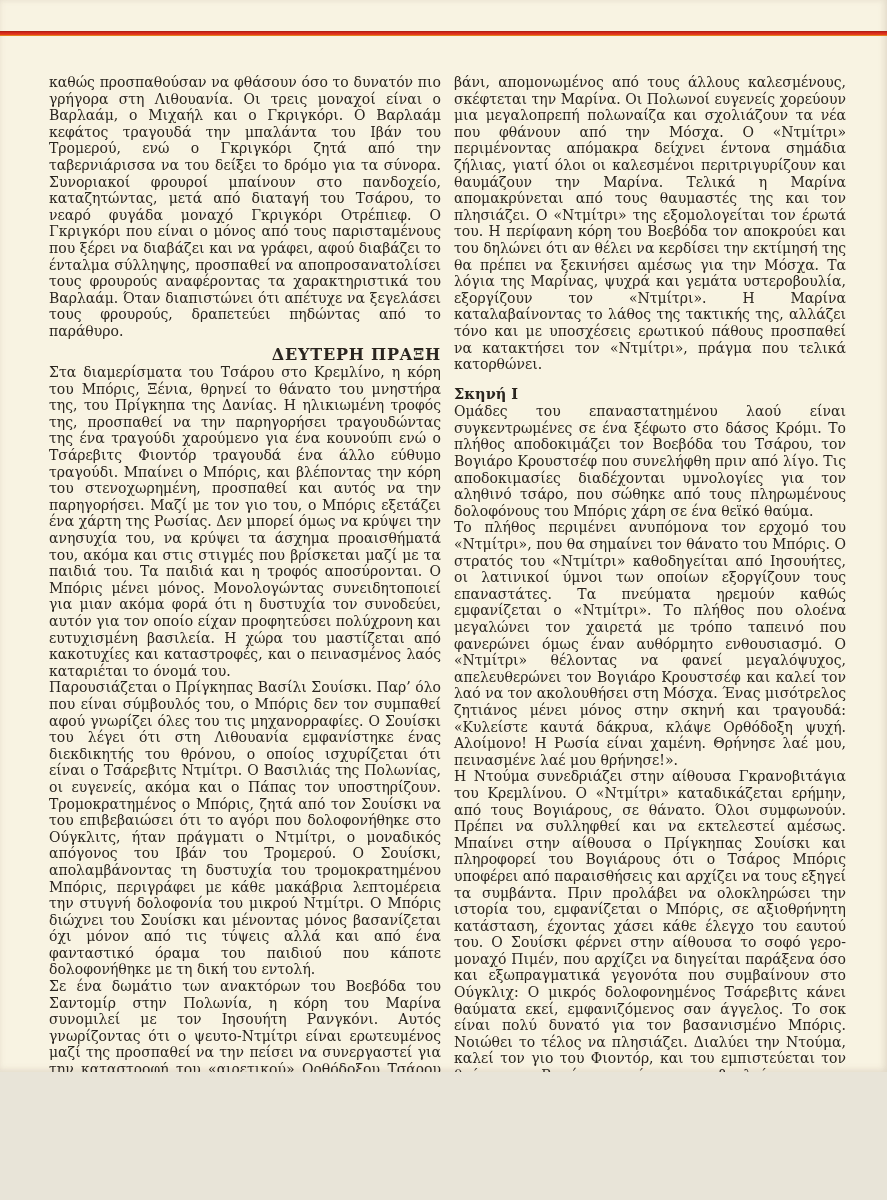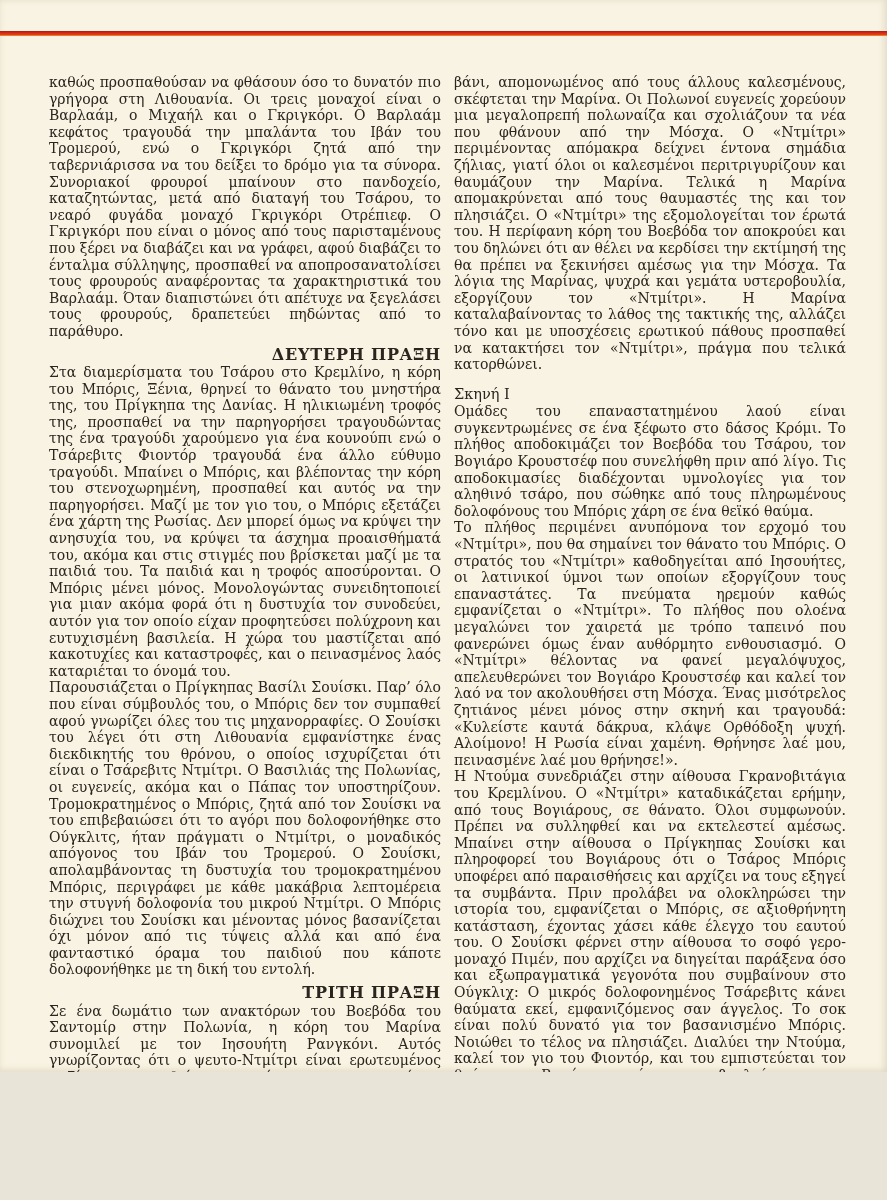--- a/index.html
+++ b/index.html
@@ -33,42 +33,41 @@
   }
   .para{margin:0;}
   .act-heading{
     margin:7px 0 1px 0;
     font-size:16px;letter-spacing:.8px;
     text-align:right;
   }
   .col > .act-heading:first-child{margin-top:0;}
   .scene-heading{
     margin:13px 0 1px 0;
-    font-weight:normal;font-size:14.5px;
+    font-weight:bold;font-size:14.5px;
     text-align:left;
   }
   .act-heading + .scene-heading{margin-top:0;}
   .page-number{
     position:absolute;left:49px;top:1197px;
     font-size:15px;letter-spacing:.5px;
   }
 </style>
 </head>
 <body>
 
 <div class="page">
   <div class="top-rule"></div>
 
   <div class="columns">
     <div class="col">
       <p class="para">καθώς προσπαθούσαν να φθάσουν όσο το δυνατόν πιο γρήγορα στη Λιθουανία. Οι τρεις μοναχοί είναι ο Βαρλαάμ, ο Μιχαήλ και ο Γκριγκόρι. Ο Βαρλαάμ κεφάτος τραγουδά την μπαλάντα του Ιβάν του Τρομερού, ενώ ο Γκριγκόρι ζητά από την ταβερνιάρισσα να του δείξει το δρόμο για τα σύνορα. Συνοριακοί φρουροί μπαίνουν στο πανδοχείο, καταζητώντας, μετά από διαταγή του Τσάρου, το νεαρό φυγάδα μοναχό Γκριγκόρι Οτρέπιεφ. Ο Γκριγκόρι που είναι ο μόνος από τους παρισταμένους που ξέρει να διαβάζει και να γράφει, αφού διαβάζει το ένταλμα σύλληψης, προσπαθεί να αποπροσανατολίσει τους φρουρούς αναφέροντας τα χαρακτηριστικά του Βαρλαάμ. Όταν διαπιστώνει ότι απέτυχε να ξεγελάσει τους φρουρούς, δραπετεύει πηδώντας από το παράθυρο.</p>
       <h2 class="act-heading">ΔΕΥΤΕΡΗ ΠΡΑΞΗ</h2>
       <p class="para">Στα διαμερίσματα του Τσάρου στο Κρεμλίνο, η κόρη του Μπόρις, Ξένια, θρηνεί το θάνατο του μνηστήρα της, του Πρίγκηπα της Δανίας. Η ηλικιωμένη τροφός της, προσπαθεί να την παρηγορήσει τραγουδώντας της ένα τραγούδι χαρούμενο για ένα κουνούπι ενώ ο Τσάρεβιτς Φιοντόρ τραγουδά ένα άλλο εύθυμο τραγούδι. Μπαίνει ο Μπόρις, και βλέποντας την κόρη του στενοχωρημένη, προσπαθεί και αυτός να την παρηγορήσει. Μαζί με τον γιο του, ο Μπόρις εξετάζει ένα χάρτη της Ρωσίας. Δεν μπορεί όμως να κρύψει την ανησυχία του, να κρύψει τα άσχημα προαισθήματά του, ακόμα και στις στιγμές που βρίσκεται μαζί με τα παιδιά του. Τα παιδιά και η τροφός αποσύρονται. Ο Μπόρις μένει μόνος. Μονολογώντας συνειδητοποιεί για μιαν ακόμα φορά ότι η δυστυχία τον συνοδεύει, αυτόν για τον οποίο είχαν προφητεύσει πολύχρονη και ευτυχισμένη βασιλεία. Η χώρα του μαστίζεται από κακοτυχίες και καταστροφές, και ο πεινασμένος λαός καταριέται το όνομά του.</p>
       <p class="para">Παρουσιάζεται ο Πρίγκηπας Βασίλι Σουίσκι. Παρ’ όλο που είναι σύμβουλός του, ο Μπόρις δεν τον συμπαθεί αφού γνωρίζει όλες του τις μηχανορραφίες. Ο Σουίσκι του λέγει ότι στη Λιθουανία εμφανίστηκε ένας διεκδικητής του θρόνου, ο οποίος ισχυρίζεται ότι είναι ο Τσάρεβιτς Ντμίτρι. Ο Βασιλιάς της Πολωνίας, οι ευγενείς, ακόμα και ο Πάπας τον υποστηρίζουν. Τρομοκρατημένος ο Μπόρις, ζητά από τον Σουίσκι να του επιβεβαιώσει ότι το αγόρι που δολοφονήθηκε στο Ούγκλιτς, ήταν πράγματι ο Ντμίτρι, ο μοναδικός απόγονος του Ιβάν του Τρομερού. Ο Σουίσκι, απολαμβάνοντας τη δυστυχία του τρομοκρατημένου Μπόρις, περιγράφει με κάθε μακάβρια λεπτομέρεια την στυγνή δολοφονία του μικρού Ντμίτρι. Ο Μπόρις διώχνει του Σουίσκι και μένοντας μόνος βασανίζεται όχι μόνον από τις τύψεις αλλά και από ένα φανταστικό όραμα του παιδιού που κάποτε δολοφονήθηκε με τη δική του εντολή.</p>
-      <h2 class="act-heading">ΤΡΙΤΗ ΠΡΑΞΗ</h2>
       <p class="para">Σε ένα δωμάτιο των ανακτόρων του Βοεβόδα του Σαντομίρ στην Πολωνία, η κόρη του Μαρίνα συνομιλεί με τον Ιησουήτη Ρανγκόνι. Αυτός γνωρίζοντας ότι ο ψευτο-Ντμίτρι είναι ερωτευμένος μαζί της προσπαθεί να την πείσει να συνεργαστεί για την καταστροφή του «αιρετικού» Ορθόδοξου Τσάρου έτσι ώστε να ξαναγυρίσει στην Ρωσία ο Καθολικισμός. Τη συμβουλεύει να εγκαταλείψει κάθε αναστολή και κάθε προκατάληψη που έχει για την γυναικεία αρετή της και να προσπαθήσει να σαγηνεύσει με κάθε τρόπο τον «Ντμίτρι».</p>
 
     </div>
 
     <div class="col">
       <p class="para">βάνι, απομονωμένος από τους άλλους καλεσμένους, σκέφτεται την Μαρίνα. Οι Πολωνοί ευγενείς χορεύουν μια μεγαλοπρεπή πολωναίζα και σχολιάζουν τα νέα που φθάνουν από την Μόσχα. Ο «Ντμίτρι» περιμένοντας απόμακρα δείχνει έντονα σημάδια ζήλιας, γιατί όλοι οι καλεσμένοι περιτριγυρίζουν και θαυμάζουν την Μαρίνα. Τελικά η Μαρίνα απομακρύνεται από τους θαυμαστές της και τον πλησιάζει. Ο «Ντμίτρι» της εξομολογείται τον έρωτά του. Η περίφανη κόρη του Βοεβόδα τον αποκρούει και του δηλώνει ότι αν θέλει να κερδίσει την εκτίμησή της θα πρέπει να ξεκινήσει αμέσως για την Μόσχα. Τα λόγια της Μαρίνας, ψυχρά και γεμάτα υστεροβουλία, εξοργίζουν τον «Ντμίτρι». Η Μαρίνα καταλαβαίνοντας το λάθος της τακτικής της, αλλάζει τόνο και με υποσχέσεις ερωτικού πάθους προσπαθεί να κατακτήσει τον «Ντμίτρι», πράγμα που τελικά κατορθώνει.</p>
       <h3 class="scene-heading">Σκηνή I</h3>
       <p class="para">Ομάδες του επαναστατημένου λαού είναι συγκεντρωμένες σε ένα ξέφωτο στο δάσος Κρόμι. Το πλήθος αποδοκιμάζει τον Βοεβόδα του Τσάρου, τον Βογιάρο Κρουστσέφ που συνελήφθη πριν από λίγο. Τις αποδοκιμασίες διαδέχονται υμνολογίες για τον αληθινό τσάρο, που σώθηκε από τους πληρωμένους δολοφόνους του Μπόρις χάρη σε ένα θεϊκό θαύμα.</p>
       <p class="para">Το πλήθος περιμένει ανυπόμονα τον ερχομό του «Ντμίτρι», που θα σημαίνει τον θάνατο του Μπόρις. Ο στρατός του «Ντμίτρι» καθοδηγείται από Ιησουήτες, οι λατινικοί ύμνοι των οποίων εξοργίζουν τους επαναστάτες. Τα πνεύματα ηρεμούν καθώς εμφανίζεται ο «Ντμίτρι». Το πλήθος που ολοένα μεγαλώνει τον χαιρετά με τρόπο ταπεινό που φανερώνει όμως έναν αυθόρμητο ενθουσιασμό. Ο «Ντμίτρι» θέλοντας να φανεί μεγαλόψυχος, απελευθερώνει τον Βογιάρο Κρουστσέφ και καλεί τον λαό να τον ακολουθήσει στη Μόσχα. Ένας μισότρελος ζητιάνος μένει μόνος στην σκηνή και τραγουδά: «Κυλείστε καυτά δάκρυα, κλάψε Ορθόδοξη ψυχή. Αλοίμονο! Η Ρωσία είναι χαμένη. Θρήνησε λαέ μου, πεινασμένε λαέ μου θρήνησε!».</p>
       <p class="para">Η Ντούμα συνεδριάζει στην αίθουσα Γκρανοβιτάγια του Κρεμλίνου. Ο «Ντμίτρι» καταδικάζεται ερήμην, από τους Βογιάρους, σε θάνατο. Όλοι συμφωνούν. Πρέπει να συλληφθεί και να εκτελεστεί αμέσως. Μπαίνει στην αίθουσα ο Πρίγκηπας Σουίσκι και πληροφορεί του Βογιάρους ότι ο Τσάρος Μπόρις υποφέρει από παραισθήσεις και αρχίζει να τους εξηγεί τα συμβάντα. Πριν προλάβει να ολοκληρώσει την ιστορία του, εμφανίζεται ο Μπόρις, σε αξιοθρήνητη κατάσταση, έχοντας χάσει κάθε έλεγχο του εαυτού του. Ο Σουίσκι φέρνει στην αίθουσα το σοφό γερο-μοναχό Πιμέν, που αρχίζει να διηγείται παράξενα όσο και εξωπραγματικά γεγονότα που συμβαίνουν στο Ούγκλιχ: Ο μικρός δολοφονημένος Τσάρεβιτς κάνει θαύματα εκεί, εμφανιζόμενος σαν άγγελος. Το σοκ είναι πολύ δυνατό για τον βασανισμένο Μπόρις. Νοιώθει το τέλος να πλησιάζει. Διαλύει την Ντούμα, καλεί τον γιο του Φιοντόρ, και του εμπιστεύεται τον θρόνο της Ρωσίας, αφού τον συμβουλεύει να μην εμπιστεύεται τους Βογιάρους, να υποστηρίζει όμως το λαό και την Ρωσική Εκκλησία. Καθώς πεθαίνει, ακούγονται οι πένθιμοι ήχοι από τις καμπάνες του Κρεμλίνου, που αναγγέλουν τον θάνατό του.</p>

